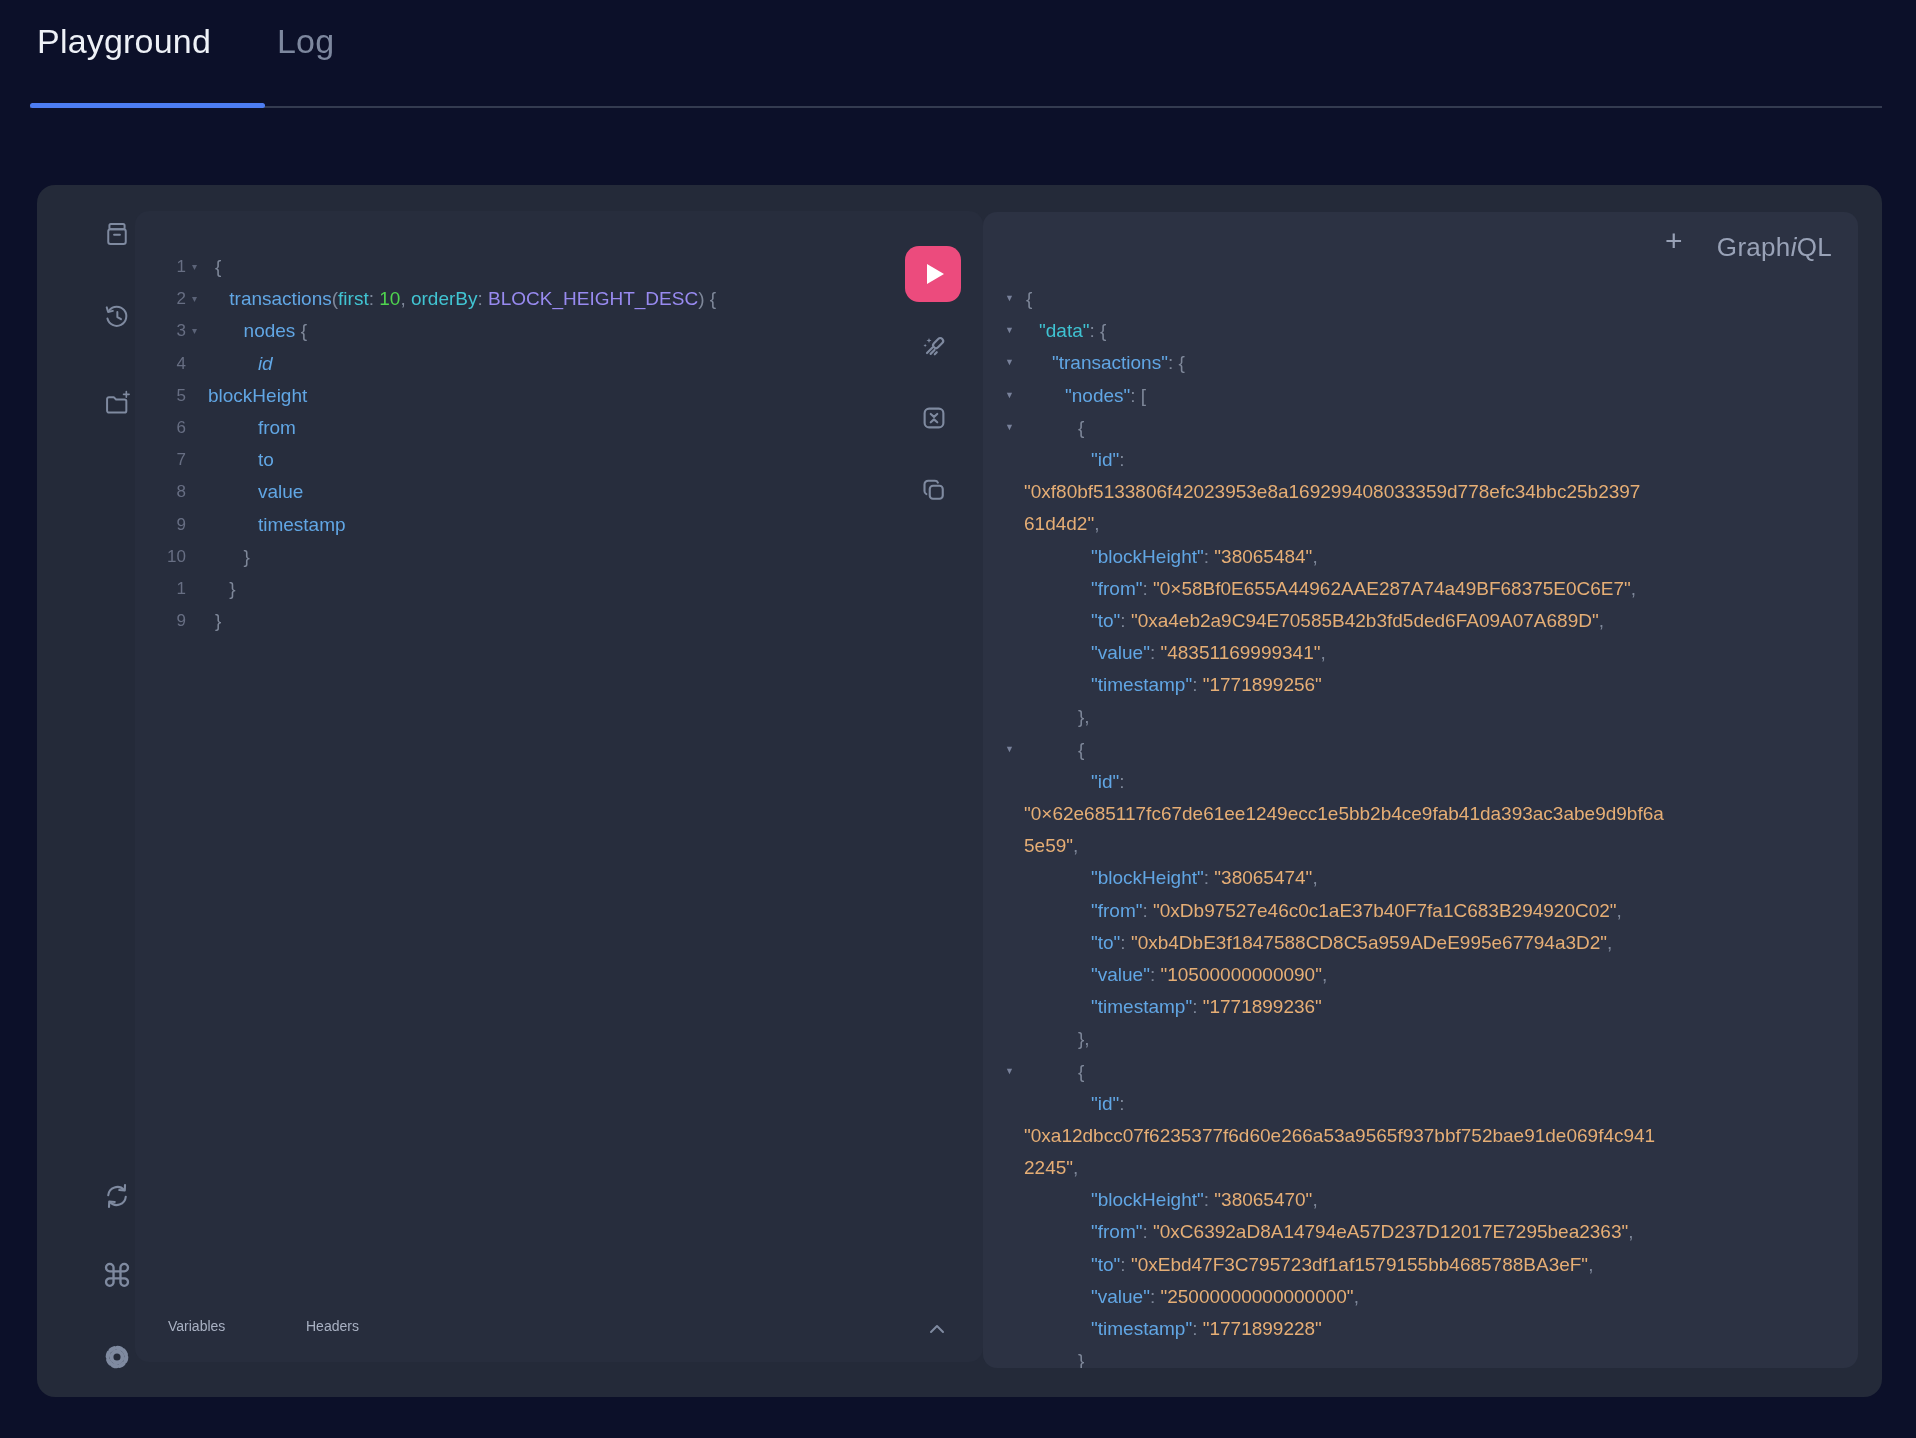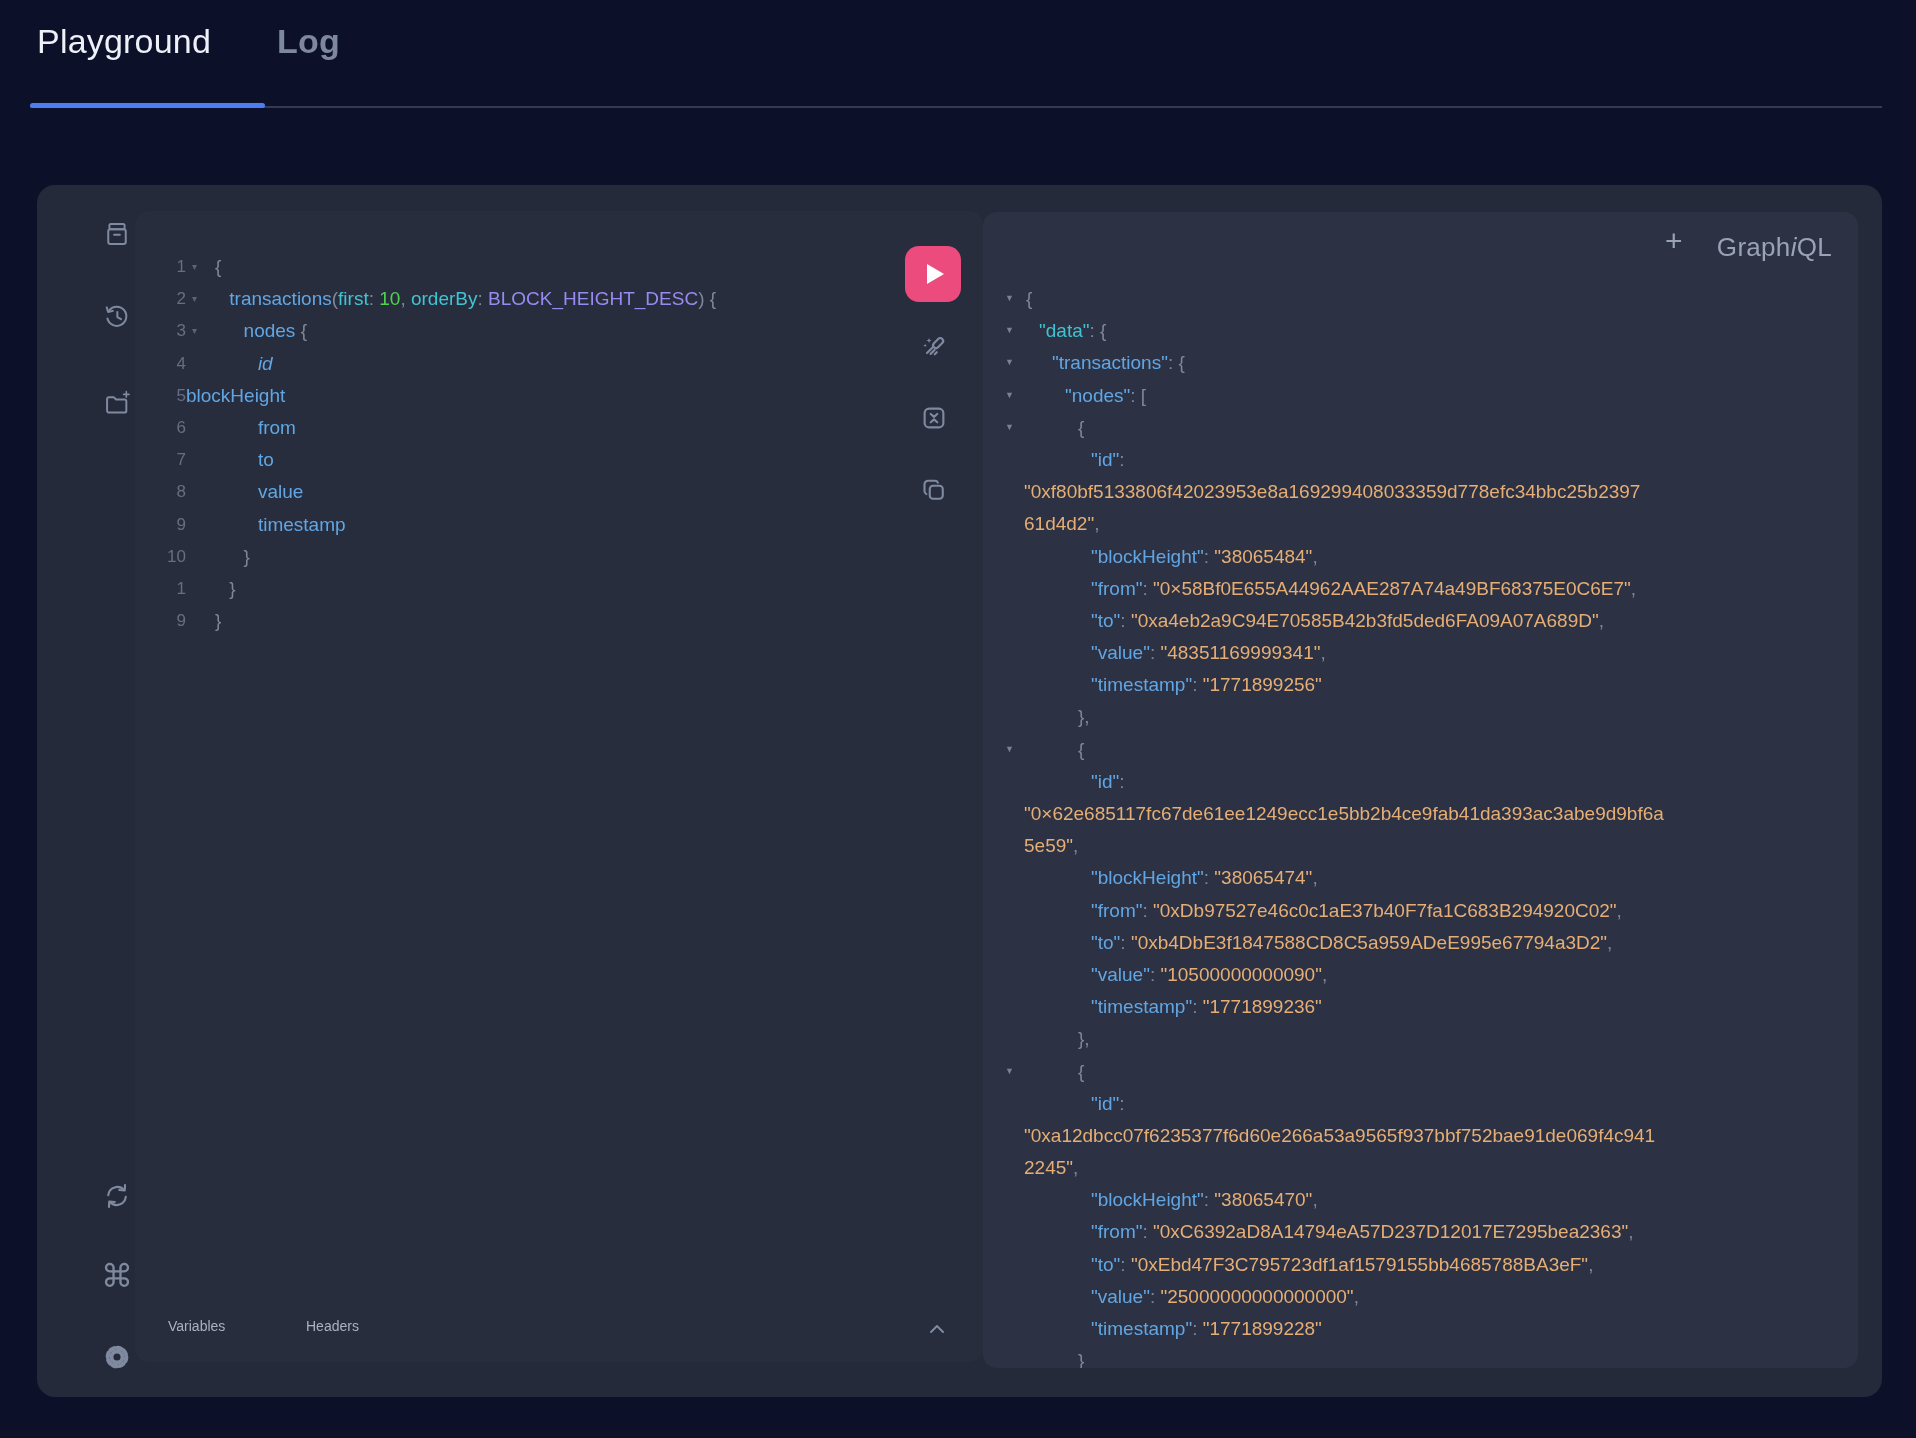--- a/index.html
+++ b/index.html
@@ -11,21 +11,21 @@
     --gutter:#676e83; --fold:#5b6378; --tree-arrow:#78819a; --logo:#99a2b7; --footer:#a9b1c3;
     --lh:32.2px;
   }
   *{box-sizing:border-box;margin:0;padding:0;}
   html,body{width:1916px;height:1438px;overflow:hidden;}
   body{background:var(--page-bg);font-family:"Liberation Sans",sans-serif;position:relative;}
 
   
   .tab{position:absolute;top:22px;font-size:34px;letter-spacing:.2px;cursor:pointer;}
   .tab-playground{left:37px;color:var(--tab-on);font-weight:400;}
-  .tab-log{left:277px;color:var(--tab-off);font-weight:700;}
+  .tab-log{left:277px;color:var(--tab-off);font-weight:400;}
   .header-rule{position:absolute;left:30px;top:106px;width:1852px;height:2px;background:var(--rule);}
   .tab-underline{position:absolute;left:30px;top:103px;width:235px;height:5px;background:var(--accent);border-radius:3px;z-index:2;}
 
   
   .outer{position:absolute;left:37px;top:185px;width:1845px;height:1212px;background:var(--panel-bg);border-radius:18px;}
 
   
   .side-btn{position:absolute;left:54px;width:52px;height:52px;display:flex;align-items:center;justify-content:center;cursor:pointer;}
   .side-btn svg{stroke:var(--icon);fill:none;stroke-width:1.7;stroke-linecap:round;stroke-linejoin:round;}
   .cmd-glyph{font-size:32px;color:var(--icon);line-height:1;}
@@ -112,21 +112,21 @@
     </svg>
   </div>
 </div>
 
 <div class="editor">
   <div class="code-lines" id="code-lines">
       <div class="code-line"><span class="ln">1</span><span class="fold">▾</span><span style="margin-left: 80px;"><span class="tok-p">{</span></span></div>
       <div class="code-line"><span class="ln">2</span><span class="fold">▾</span><span style="margin-left: 94.3px;"><span class="tok-field">transactions</span><span class="tok-p">(</span><span class="tok-arg">first</span><span class="tok-p">: </span><span class="tok-num">10</span><span class="tok-p">, </span><span class="tok-arg">orderBy</span><span class="tok-p">: </span><span class="tok-enum">BLOCK_HEIGHT_DESC</span><span class="tok-p">) {</span></span></div>
       <div class="code-line"><span class="ln">3</span><span class="fold">▾</span><span style="margin-left: 108.6px;"><span class="tok-field">nodes </span><span class="tok-p">{</span></span></div>
       <div class="code-line"><span class="ln">4</span><span style="margin-left: 122.9px; font-style: italic;"><span class="tok-field">id</span></span></div>
-      <div class="code-line"><span class="ln">5</span><span style="margin-left: 51px; text-align: right;"><span class="tok-field">blockHeight</span></span></div>
+      <div class="code-line"><span class="ln">5</span><span style="margin-left: 73px; text-align: right;"><span class="tok-field">blockHeight</span></span></div>
       <div class="code-line"><span class="ln">6</span><span style="margin-left: 122.9px;"><span class="tok-field">from</span></span></div>
       <div class="code-line"><span class="ln">7</span><span style="margin-left: 122.9px;"><span class="tok-field">to</span></span></div>
       <div class="code-line"><span class="ln">8</span><span style="margin-left: 122.9px;"><span class="tok-field">value</span></span></div>
       <div class="code-line"><span class="ln">9</span><span style="margin-left: 122.9px; text-align: center;"><span class="tok-field">timestamp</span></span></div>
       <div class="code-line"><span class="ln">10</span><span style="margin-left: 108.6px;"><span class="tok-p">}</span></span></div>
       <div class="code-line"><span class="ln">1</span><span style="margin-left: 94.3px;"><span class="tok-p">}</span></span></div>
       <div class="code-line"><span class="ln">9</span><span style="margin-left: 80px;"><span class="tok-p">}</span></span></div>
     </div>
 
   <div class="exec-btn" title="">

